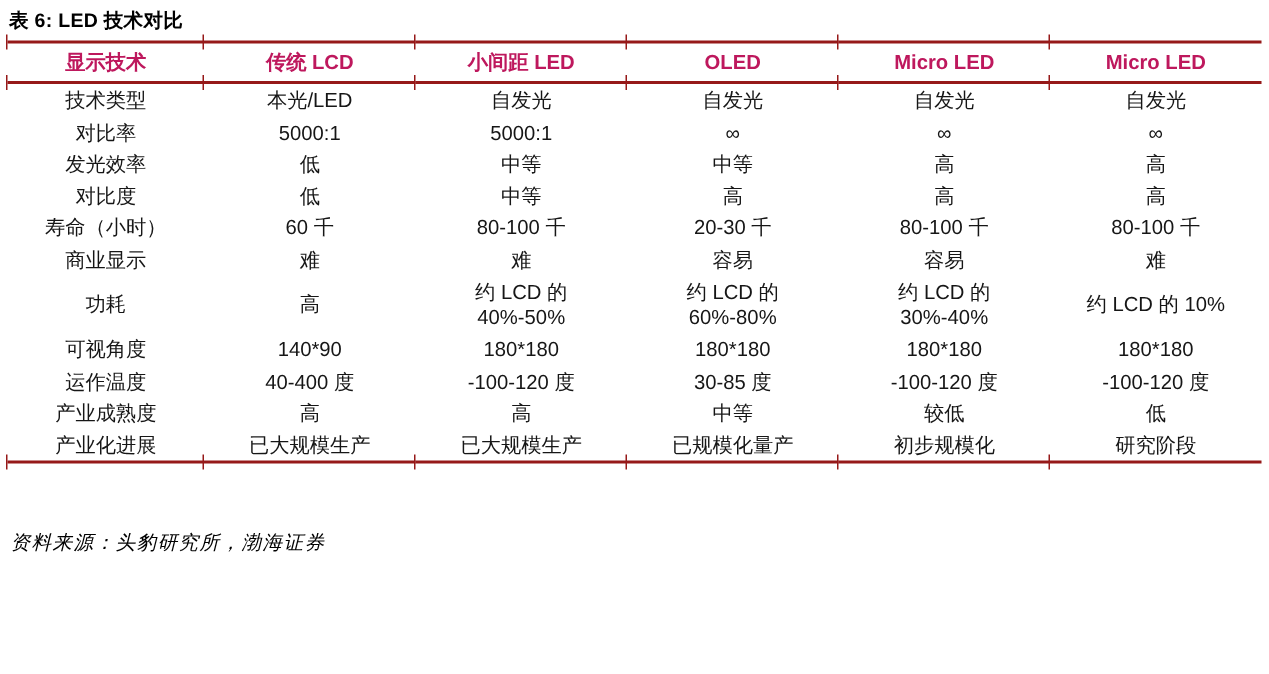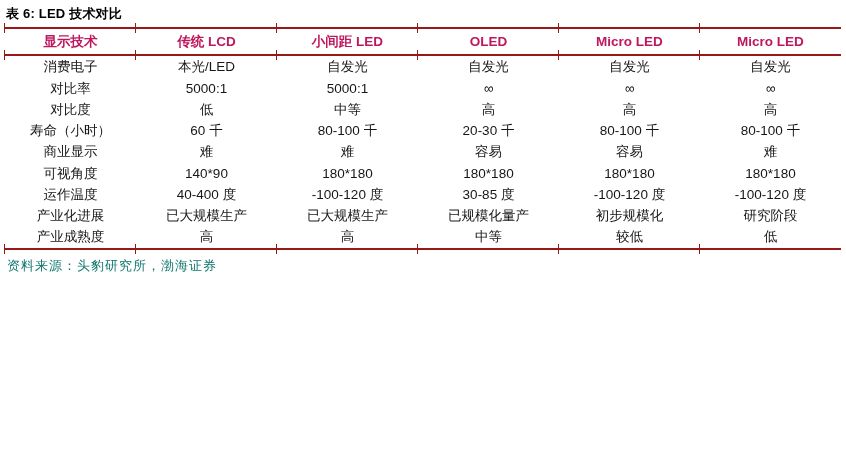--- a/index.html
+++ b/index.html
@@ -37,22 +37,22 @@
   table.cmp thead th::after {
     content:""; position:absolute; left:-1px; bottom:-6px;
     width:1px; height:10px; background:var(--rule);
   }
   table.cmp tbody tr:last-child td::before {
     content:""; position:absolute; left:-1px; bottom:-6px;
     width:1px; height:10px; background:var(--rule);
   }
   .source-note {
     font-family:"Liberation Serif","DejaVu Serif",serif;
-    font-size:13px; color:#0f766e;
-    padding:7px 0 0 2px; letter-spacing:1px;
+    font-style:italic; font-size:13px; color:#000000;
+    padding:7px 0 0 2px; letter-spacing:1px;margin-top:37px;
   }
 </style>
 </head>
 <body>
 
 <div class="page">
   <div class="table-title">表 6:  LED 技术对比</div>
 
   <table class="cmp">
     <colgroup>
@@ -68,34 +68,42 @@
           <th>显示技术</th>
           <th>传统 LCD</th>
           <th>小间距 LED</th>
           <th>OLED</th>
           <th>Micro LED</th>
           <th>Micro LED</th>
         </tr>
     </thead>
     <tbody>
         <tr>
-          <td>消费电子</td>
+          <td>技术类型</td>
           <td>本光/LED</td>
           <td>自发光</td>
           <td>自发光</td>
           <td>自发光</td>
           <td>自发光</td>
         </tr>
         <tr>
           <td>对比率</td>
           <td>5000:1</td>
           <td>5000:1</td>
           <td>∞</td>
           <td>∞</td>
           <td>∞</td>
+        </tr>
+        <tr>
+          <td>发光效率</td>
+          <td>低</td>
+          <td>中等</td>
+          <td>中等</td>
+          <td>高</td>
+          <td>高</td>
         </tr>
         <tr>
           <td>对比度</td>
           <td>低</td>
           <td>中等</td>
           <td>高</td>
           <td>高</td>
           <td>高</td>
         </tr>
         <tr>
@@ -108,48 +116,56 @@
         </tr>
         <tr>
           <td>商业显示</td>
           <td>难</td>
           <td>难</td>
           <td>容易</td>
           <td>容易</td>
           <td>难</td>
         </tr>
         <tr>
+          <td>功耗</td>
+          <td>高</td>
+          <td>约 LCD 的 40%-50%</td>
+          <td>约 LCD 的 60%-80%</td>
+          <td>约 LCD 的 30%-40%</td>
+          <td>约 LCD 的 10%</td>
+        </tr>
+        <tr>
           <td>可视角度</td>
           <td>140*90</td>
           <td>180*180</td>
           <td>180*180</td>
           <td>180*180</td>
           <td>180*180</td>
         </tr>
         <tr>
           <td>运作温度</td>
           <td>40-400 度</td>
           <td>-100-120 度</td>
           <td>30-85 度</td>
           <td>-100-120 度</td>
           <td>-100-120 度</td>
         </tr>
         <tr>
+          <td>产业成熟度</td>
+          <td>高</td>
+          <td>高</td>
+          <td>中等</td>
+          <td>较低</td>
+          <td>低</td>
+        </tr>
+        <tr>
           <td>产业化进展</td>
           <td>已大规模生产</td>
           <td>已大规模生产</td>
           <td>已规模化量产</td>
           <td>初步规模化</td>
           <td>研究阶段</td>
-        </tr>
-        <tr>
-          <td>产业成熟度</td>
-          <td>高</td>
-          <td>高</td>
-          <td>中等</td>
-          <td>较低</td>
-          <td>低</td>
         </tr>
       </tbody>
   </table>
 
   <div class="source-note">资料来源：头豹研究所，渤海证券</div>
 </div>
 
 </body></html>

